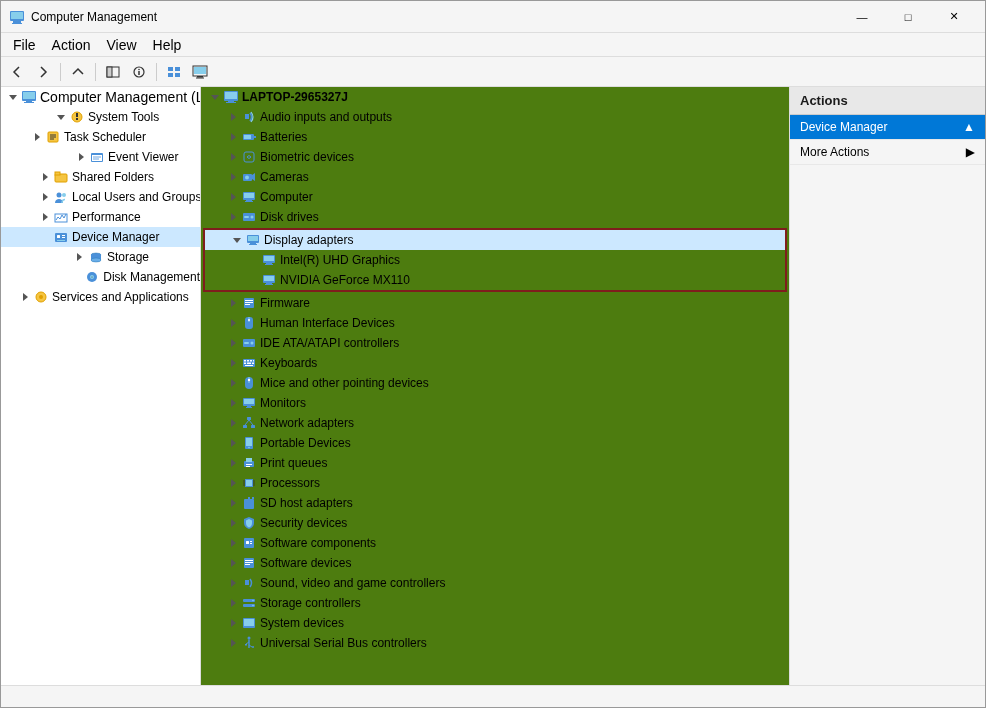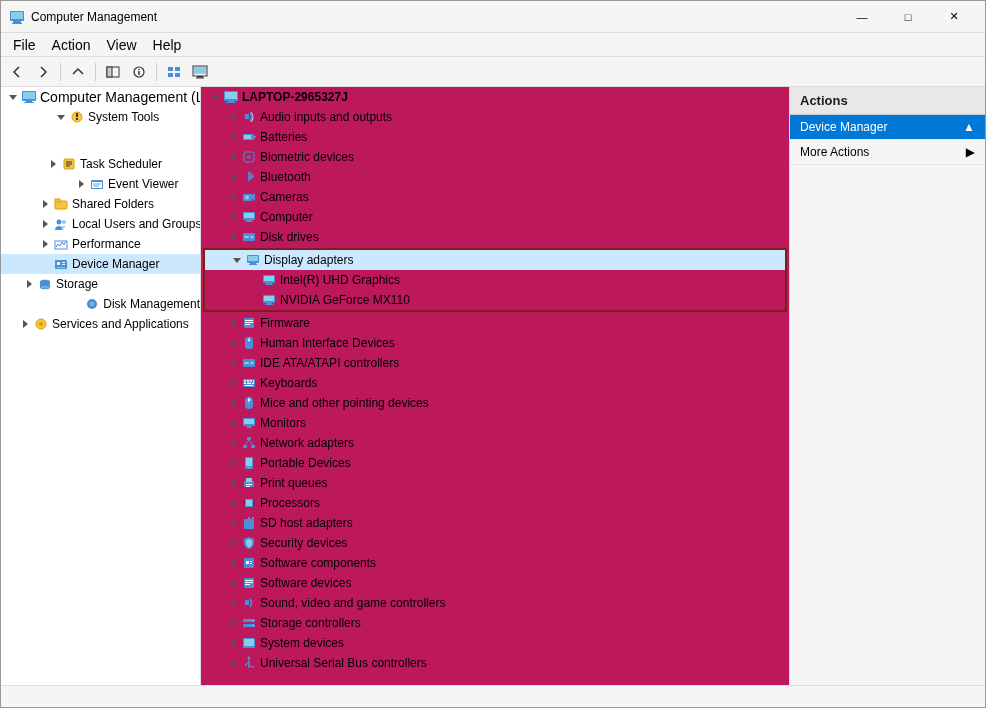--- a/index.html
+++ b/index.html
@@ -121,21 +121,21 @@
       width: 200px;
       background: #fff;
       border-right: 1px solid #ddd;
       overflow-y: auto;
       overflow-x: hidden;
     }
 
     
     .middle-pane {
       flex: 1;
-      background: #be185d;
+      background: #4d7c0f;
       border-right: 1px solid #ddd;
       overflow-y: auto;
       overflow-x: hidden;
     }
 
     
     .right-pane {
       width: 195px;
       background: #f5f5f5;
       overflow-y: auto;
@@ -363,21 +363,21 @@
           <div class="tree-icon">
             <svg width="14" height="14" viewBox="0 0 14 14">
               <circle cx="7" cy="7" r="5" fill="#f5c542" stroke="#e0a000" stroke-width="1"></circle>
               <rect x="6" y="3" width="2" height="4" fill="#333"></rect>
               <rect x="6" y="8" width="2" height="2" fill="#333"></rect>
             </svg>
           </div>
           <span class="tree-label">System Tools</span>
         </div>
 
-        <div class="tree-item" style="padding-left:44px;margin-top:27px;">
+        <div class="tree-item" style="padding-left:28px;">
           <div class="tree-expand">
             <div class="chevron-right"></div>
           </div>
           <div class="tree-icon">
             <svg width="14" height="14" viewBox="0 0 14 14">
               <rect x="2" y="2" width="10" height="10" fill="#f5c542" stroke="#e0a000" stroke-width="1" rx="1"></rect>
               <line x1="4" y1="5" x2="10" y2="5" stroke="#333" stroke-width="1"></line>
               <line x1="4" y1="7" x2="10" y2="7" stroke="#333" stroke-width="1"></line>
               <line x1="4" y1="9" x2="8" y2="9" stroke="#333" stroke-width="1"></line>
             </svg>
@@ -448,21 +448,21 @@
               <rect x="1" y="3" width="12" height="9" fill="#4a90d9" rx="1"></rect>
               <rect x="3" y="5" width="3" height="3" fill="#fff" rx="0.5"></rect>
               <rect x="8" y="5" width="3" height="1" fill="#fff"></rect>
               <rect x="8" y="7" width="3" height="1" fill="#fff"></rect>
               <rect x="3" y="10" width="8" height="1" fill="#87ceeb"></rect>
             </svg>
           </div>
           <span class="tree-label">Device Manager</span>
         </div>
 
-        <div class="tree-item" style="padding-left:20px;">
+        <div class="tree-item" style="padding-left:20px;justify-content:center;">
           <div class="tree-expand">
             <div class="chevron-right"></div>
           </div>
           <div class="tree-icon">
             <svg width="14" height="14" viewBox="0 0 14 14">
               <ellipse cx="7" cy="5" rx="5" ry="2" fill="#4a90d9" stroke="#2878b8" stroke-width="0.5"></ellipse>
               <rect x="2" y="5" width="10" height="5" fill="#4a90d9"></rect>
               <ellipse cx="7" cy="10" rx="5" ry="2" fill="#6aaee8" stroke="#2878b8" stroke-width="0.5"></ellipse>
             </svg>
           </div>
@@ -549,31 +549,20 @@
             </div>
           <div class="tree-icon">
             <svg width="14" height="14" viewBox="0 0 14 14">
               <rect x="2" y="2" width="10" height="10" fill="none" stroke="#4a90d9" stroke-width="1" rx="2"></rect>
               <path d="M5 7 Q7 4 9 7 Q7 10 5 7" fill="none" stroke="#4a90d9" stroke-width="1"></path>
             </svg>
           </div>
           <span class="tree-label">Biometric devices</span>
         </div>
 
-        <div class="dev-item dev-indent-1">
-          <div class="tree-expand">
-              <div class="chevron-right"></div>
-            </div>
-          <div class="tree-icon">
-            <svg width="14" height="14" viewBox="0 0 14 14">
-              <path d="M7 2 L11 6 L7 10 L7 2 M7 5 L11 8" fill="none" stroke="#4a90d9" stroke-width="1.5"></path>
-            </svg>
-          </div>
-          <span class="tree-label">Bluetooth</span>
-        </div>
 
         <div class="dev-item dev-indent-1">
           <div class="tree-expand">
               <div class="chevron-right"></div>
             </div>
           <div class="tree-icon">
             <svg width="14" height="14" viewBox="0 0 14 14">
               <rect x="1" y="4" width="9" height="7" fill="#4a90d9" rx="1"></rect>
               <polygon points="10,5 13,3 13,11 10,9" fill="#4a90d9"></polygon>
               <circle cx="5" cy="7.5" r="2" fill="#87ceeb"></circle>

